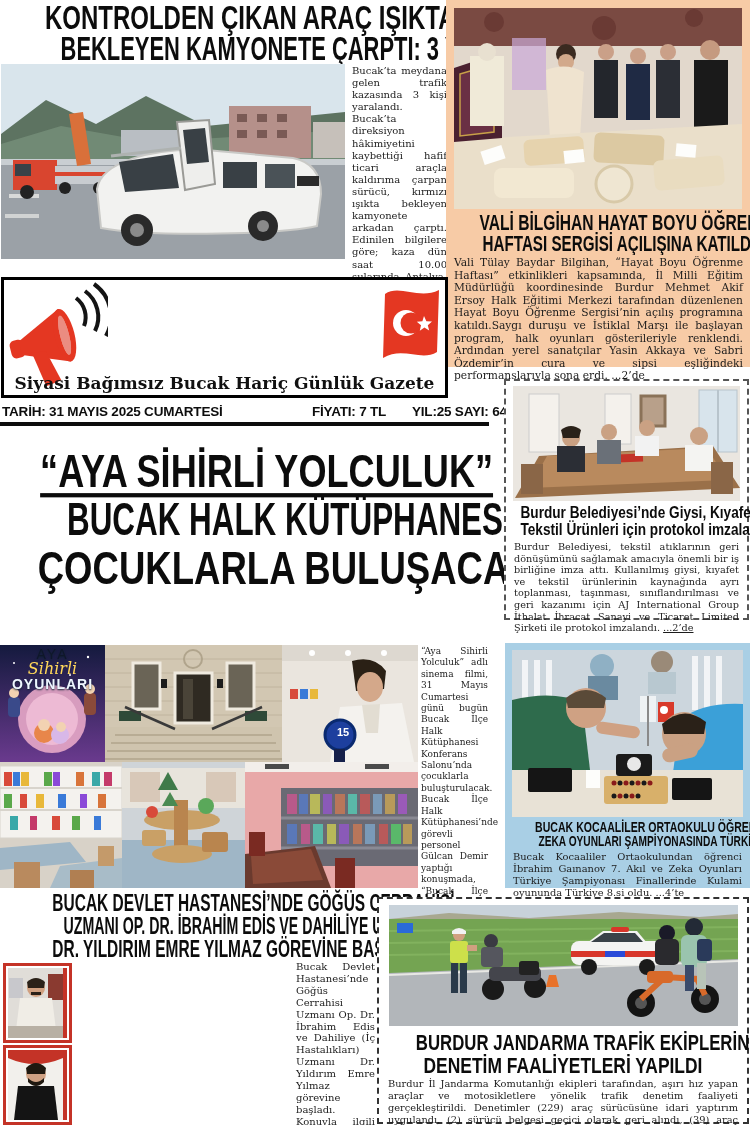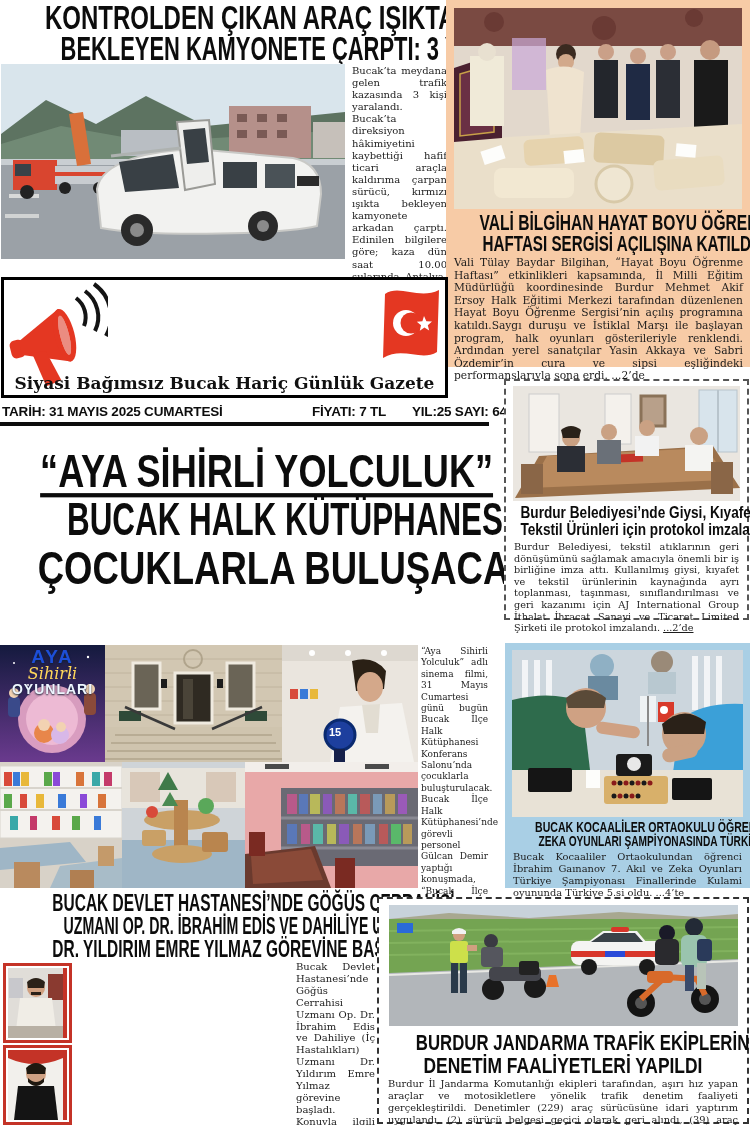--- a/index.html
+++ b/index.html
@@ -51,24 +51,24 @@
   .main-head .l1{font-size:43px;line-height:48px;transform:scale(.84,1.06);
      text-decoration:underline;text-decoration-thickness:4px;text-underline-offset:6px;}
   .main-head .l2{font-size:43px;line-height:49px;transform:scale(.73,1.06);}
   .main-head .l3{font-size:43px;line-height:49px;transform:scale(.85,1.06);}
   .main-sub{top:573px;left:2px;width:486px;font-size:19.5px;line-height:31px;
      letter-spacing:.4px;color:#111;}
 
   
   .tile{position:absolute;overflow:hidden;}
   .poster-txt{position:absolute;top:2px;left:0;width:100%;text-align:center;line-height:1;}
-  .poster-t1{font-size:19px;font-weight:bold;color:#1d4ed8;letter-spacing:2px;text-shadow:0 1px 2px #123;}
+  .poster-t1{font-size:14px;font-weight:normal;color:#0f172a;letter-spacing:2px;text-shadow:0 1px 2px #123;}
   .poster-t2{font-size:16px;font-style:italic;color:#ffd75a;font-family:"DejaVu Serif",serif;}
   .poster-t3{font-size:14px;font-weight:bold;color:#eef6ff;letter-spacing:1px;text-shadow:0 1px 2px #123;}
-  .mic-label{position:absolute;left:47px;top:81px;width:28px;text-align:left;
+  .mic-label{position:absolute;left:47px;top:81px;width:28px;text-align:center;
      font-size:11px;font-weight:bold;color:#fff;}
 
   .main-col{top:646px;left:421px;width:67px;font-size:9px;line-height:11.4px;}
   .main-col .cont{display:block;text-align:right;margin-top:1px;}
 
   
   .protocol-box{top:379px;left:504px;width:245px;height:241px;border:2px dashed #555;
      box-sizing:border-box;background:#fff;}
   .protocol-photo{margin:5px auto 0;width:227px;height:115px;}
   .protocol-head{margin-top:4px;}
@@ -501,21 +501,21 @@
         <rect x="16" y="118" width="44" height="24" rx="2" fill="#151515"></rect>
         <rect x="160" y="128" width="40" height="22" rx="2" fill="#151515"></rect>
         <rect x="74" y="120" width="14" height="18" fill="#fdfdfb"></rect>
       </svg>
     </div>
     <div class="chess-head">
       <span class="imp l1">BUCAK KOCAALİLER ORTAOKULU ÖĞRENCİSİ’NDEN</span>
       <span class="imp l2">ZEKA OYUNLARI ŞAMPİYONASINDA TÜRKİYE 5.LİĞİ</span>
     </div>
     <div class="bod chess-body">
-      <span>Bucak Kocaaliler Ortaokulundan öğrenci İbrahim Gaınanov 7. Akıl ve Zeka Oyunları Türkiye Şampiyonası Finallerinde Kulami oyununda Türkiye 5.si oldu.</span>
+      <span>Bucak Kocaaliler Ortaokulundan öğrenci İbrahim Gaınanov 7. Akıl ve Zeka Oyunları Türkiye Şampiyonası Finallerinde Kulami oyununda Türkiye 8.si oldu.</span>
       <span class="cont">...4’te</span>
     </div>
   </div>
 
   <div class="abs hosp-head">
     <span class="imp l1">BUCAK DEVLET HASTANESİ’NDE GÖĞÜS CERRAHİSİ</span>
     <span class="imp l2">UZMANI OP. DR. İBRAHİM EDİS VE DAHİLİYE UZMANI</span>
     <span class="imp l3">DR. YILDIRIM EMRE YILMAZ GÖREVİNE BAŞLADI</span>
   </div>
   <div class="abs portraits">

